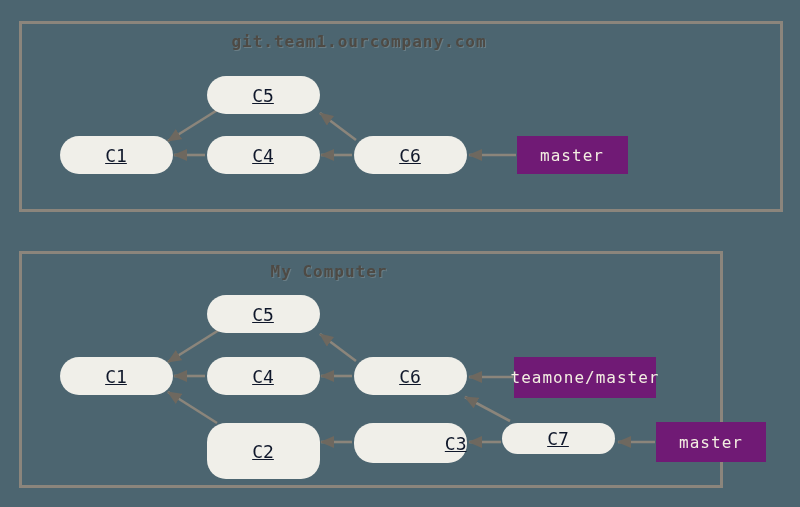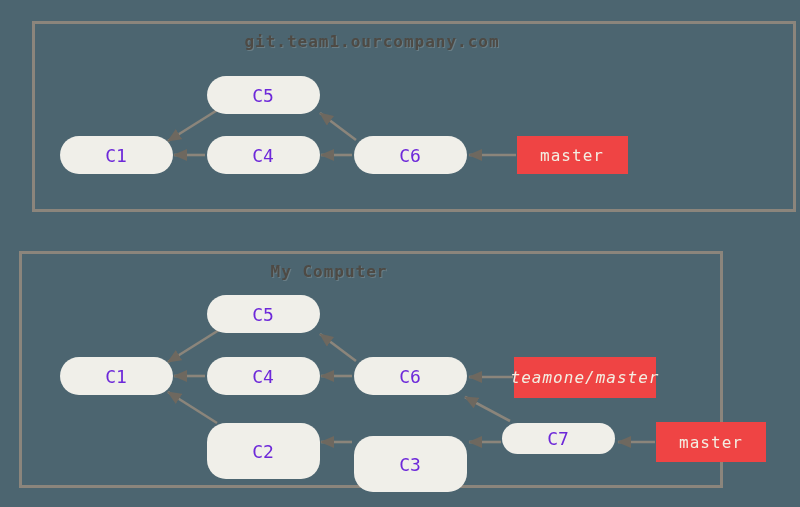--- a/index.html
+++ b/index.html
@@ -8,41 +8,42 @@
     background:#4c6570;
     font-family:"DejaVu Sans Mono","Liberation Mono",monospace;
     position:relative;
   }
   .canvas{position:absolute;left:0;top:0;width:800px;height:507px;}
   .repo-box{
     position:absolute;
     border:3px solid #8b857c;
     box-sizing:border-box;
   }
-  .repo-box.server{left:32px;top:21px;width:764px;height:191px;}
+  .repo-box.server{left:19px;top:21px;width:764px;height:191px;}
   .repo-box.local{left:19px;top:251px;width:704px;height:237px;}
   .box-title{
     position:absolute;top:8px;left:-42px;width:100%;
     text-align:center;
     font-size:16px;font-weight:bold;letter-spacing:1px;
     color:#4e4a44;
     text-shadow:1px 1px 0 rgba(240,239,233,0.18);
     white-space:pre;
   }
   .commit{
     position:absolute;
     background:#f0efe9;
     border-radius:19px;
     display:flex;align-items:center;justify-content:center;
-    font-size:18px;color:#6d28d9;
+    font-size:18px;color:#0f172a;
     box-sizing:border-box;
+    text-decoration:underline;
   }
   .branch{
     position:absolute;
-    background:#ef4444;
+    background:#701a75;
     display:flex;align-items:center;justify-content:center;
     font-size:16px;letter-spacing:1px;color:#f3eee2;
     box-sizing:border-box;
   }
   svg.arrows{position:absolute;left:0;top:0;pointer-events:none;}
 </style>
 </head>
 <body>
 
 <div class="canvas">
@@ -99,30 +100,30 @@
       </div>
       <div class="commit" style="left: 206.5px; top: 357px; width: 113px; height: 38px;">
         <span>C4</span>
       </div>
       <div class="commit" style="left: 353.5px; top: 357px; width: 113px; height: 38px;">
         <span>C6</span>
       </div>
       <div class="commit" style="left: 206.5px; top: 423px; width: 113px; height: 56px;">
         <span>C2</span>
       </div>
-      <div class="commit" style="left: 353.5px; top: 436px; width: 113px; height: 56px;">
+      <div class="commit" style="left: 353.5px; top: 423px; width: 113px; height: 40px; justify-content: flex-end;">
         <span>C3</span>
       </div>
       <div class="commit" style="left: 501.5px; top: 423px; width: 113px; height: 31px;">
         <span>C7</span>
       </div>
       <div class="branch" style="left: 516.5px; top: 136px; width: 111px; height: 38px;">
         <span>master</span>
       </div>
-      <div class="branch" style="left: 514px; top: 356.5px; width: 142px; height: 41px; font-style: italic;">
+      <div class="branch" style="left: 514px; top: 356.5px; width: 142px; height: 41px;">
         <span>teamone/master</span>
       </div>
       <div class="branch" style="left: 656px; top: 422px; width: 110px; height: 40px;">
         <span>master</span>
       </div>
     </div>
 
 </div>
 
 </body></html>

